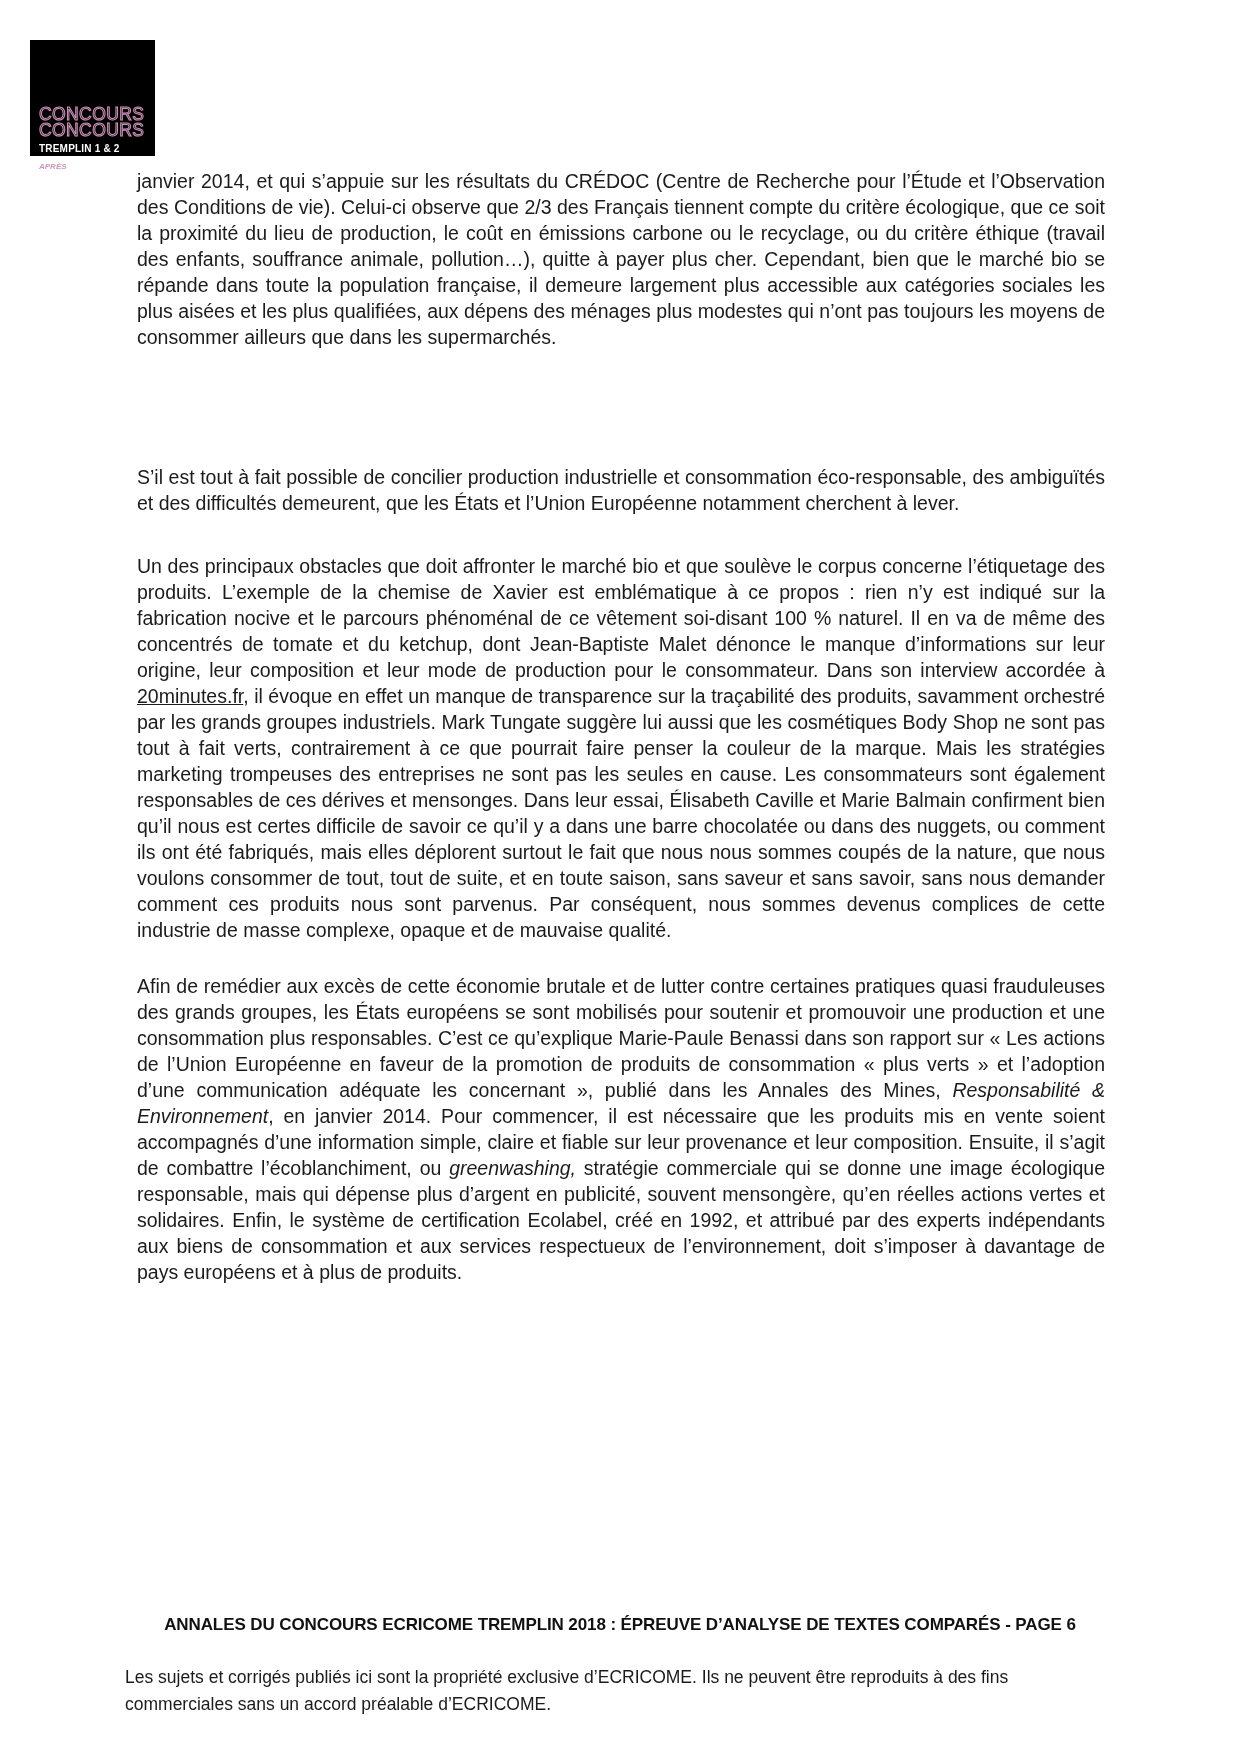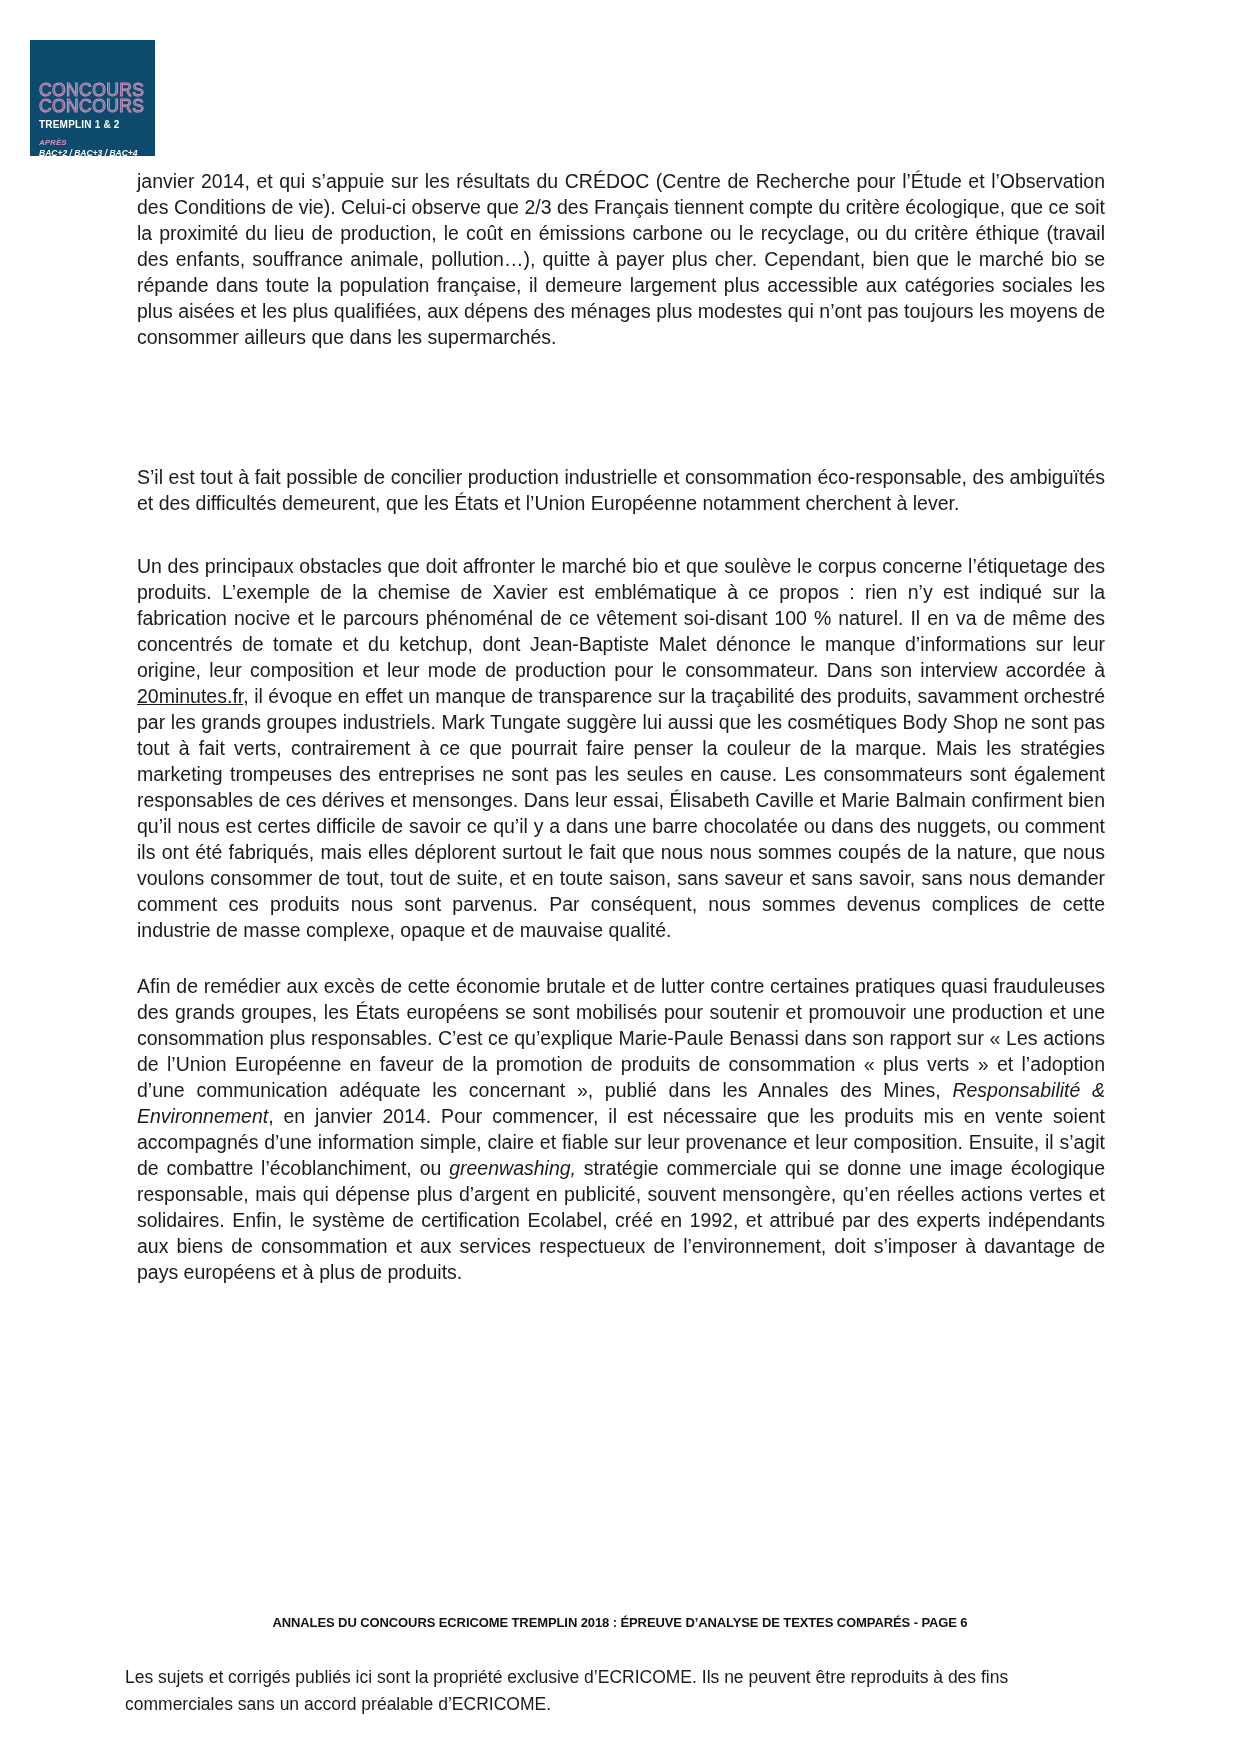--- a/index.html
+++ b/index.html
@@ -9,22 +9,22 @@
     position: relative;
     font-family: "Liberation Sans", "DejaVu Sans", sans-serif;
     color: #1b1b1b;
     overflow: hidden;
   }
 
   
   .logo {
     position: absolute; left: 30px; top: 40px;
     width: 125px; height: 116px;
-    background: #0c4a6e;
-    padding: 42px 0 0 9px;
+    background: #000000;
+    padding: 66px 0 0 9px;
     line-height: 1;
   }
   .logo-outline {
     font-size: 17.5px; font-weight: 400; letter-spacing: 0.4px;
     color: rgba(255,255,255,0.10);
     -webkit-text-stroke: 1px #d293bd;
     line-height: 16px;
   }
   @supports not (-webkit-text-stroke: 1px #fff) {
     .logo-outline { color: #d293bd; }
@@ -53,21 +53,21 @@
   .body-text p:nth-child(3) { margin-top: 37px; }
   .body-text p:nth-child(4) { margin-top: 30px; }
   .doc-link {
     color: #1b1b1b; text-decoration: underline; cursor: pointer;
   }
   em { font-style: italic; }
 
   
   .footer-title {
     position: absolute; top: 1615px; left: 0; width: 100%;
-    text-align: center; font-weight: 700; font-size: 13px;
+    text-align: center; font-weight: 700; font-size: 17px;
     letter-spacing: -0.1px; color: #111111;
   }
   .footer-note {
     position: absolute; top: 1664px; left: 50%;
     transform: translateX(-50%);
     width: 990px; 
     font-size: 17.5px; line-height: 27px; color: #1b1b1b;
   }
 </style>
 </head>

